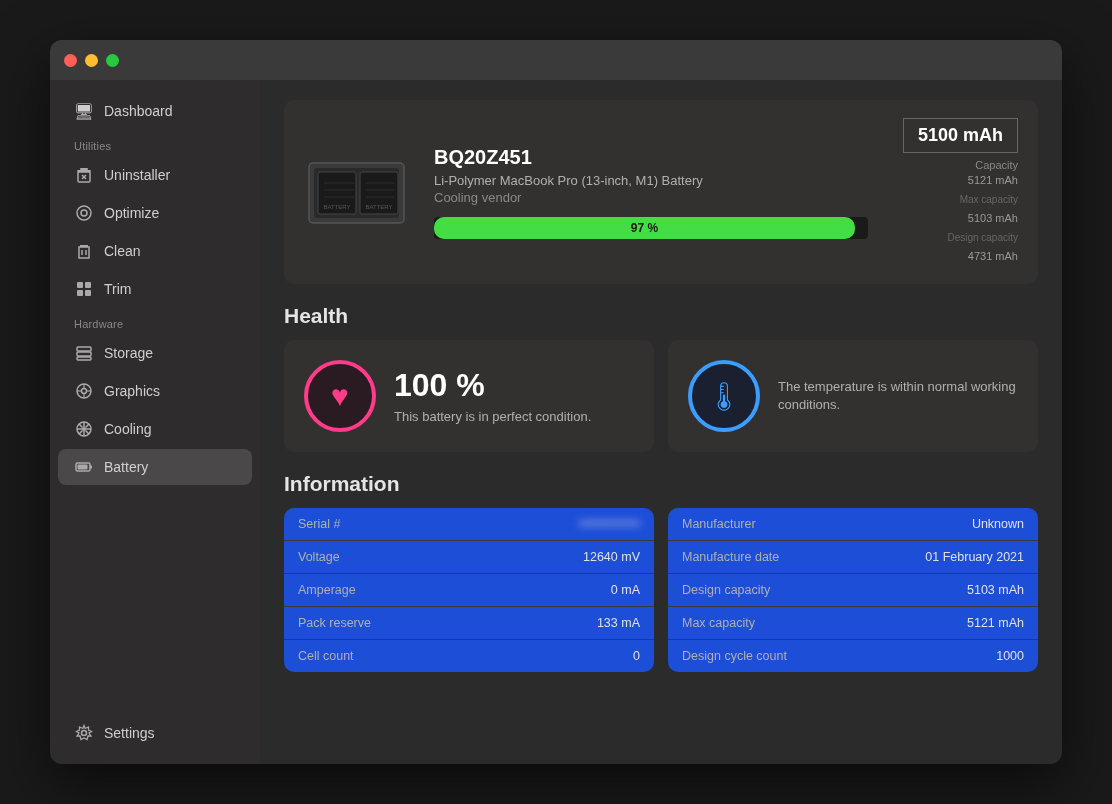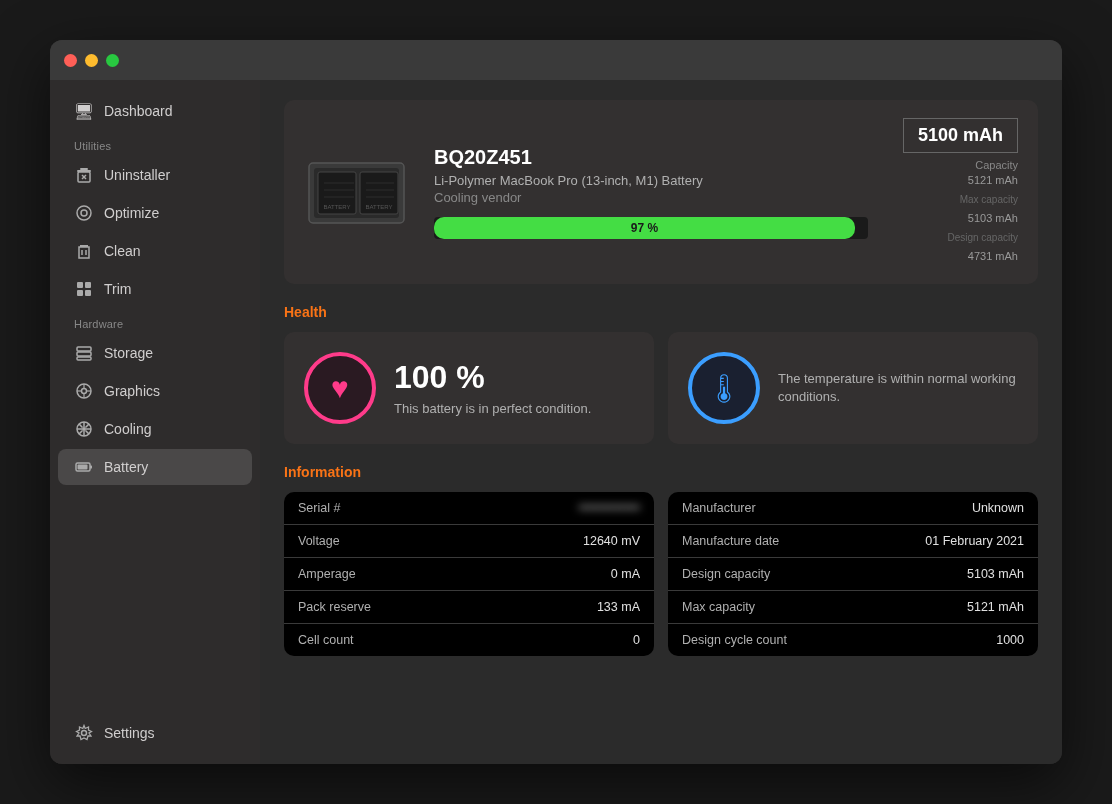--- a/index.html
+++ b/index.html
@@ -169,23 +169,23 @@
       align-items: center;
       justify-content: center;
     }
     .progress-label {
       font-size: 12px;
       font-weight: 600;
       color: #1a1a1a;
     }
     
     .section-title {
-      font-size: 14px;
+      font-size: 21px;
       font-weight: 600;
-      color: #f97316;
+      color: #e5e5e5;
       margin-bottom: 12px;
     }
     
     .health-row {
       display: flex;
       gap: 14px;
       margin-bottom: 20px;
     }
     .health-card {
       flex: 1;
@@ -244,21 +244,21 @@
       color: #ffffff;
       margin-bottom: 4px;
     }
     
     .info-grid {
       display: flex;
       gap: 14px;
     }
     .info-table {
       flex: 1;
-      background: #000000;
+      background: #1d4ed8;
       border-radius: 10px;
       overflow: hidden;
     }
     .info-row {
       display: flex;
       justify-content: space-between;
       align-items: center;
       padding: 9px 14px;
       border-bottom: 1px solid #3a3a3a;
       font-size: 12.5px;

